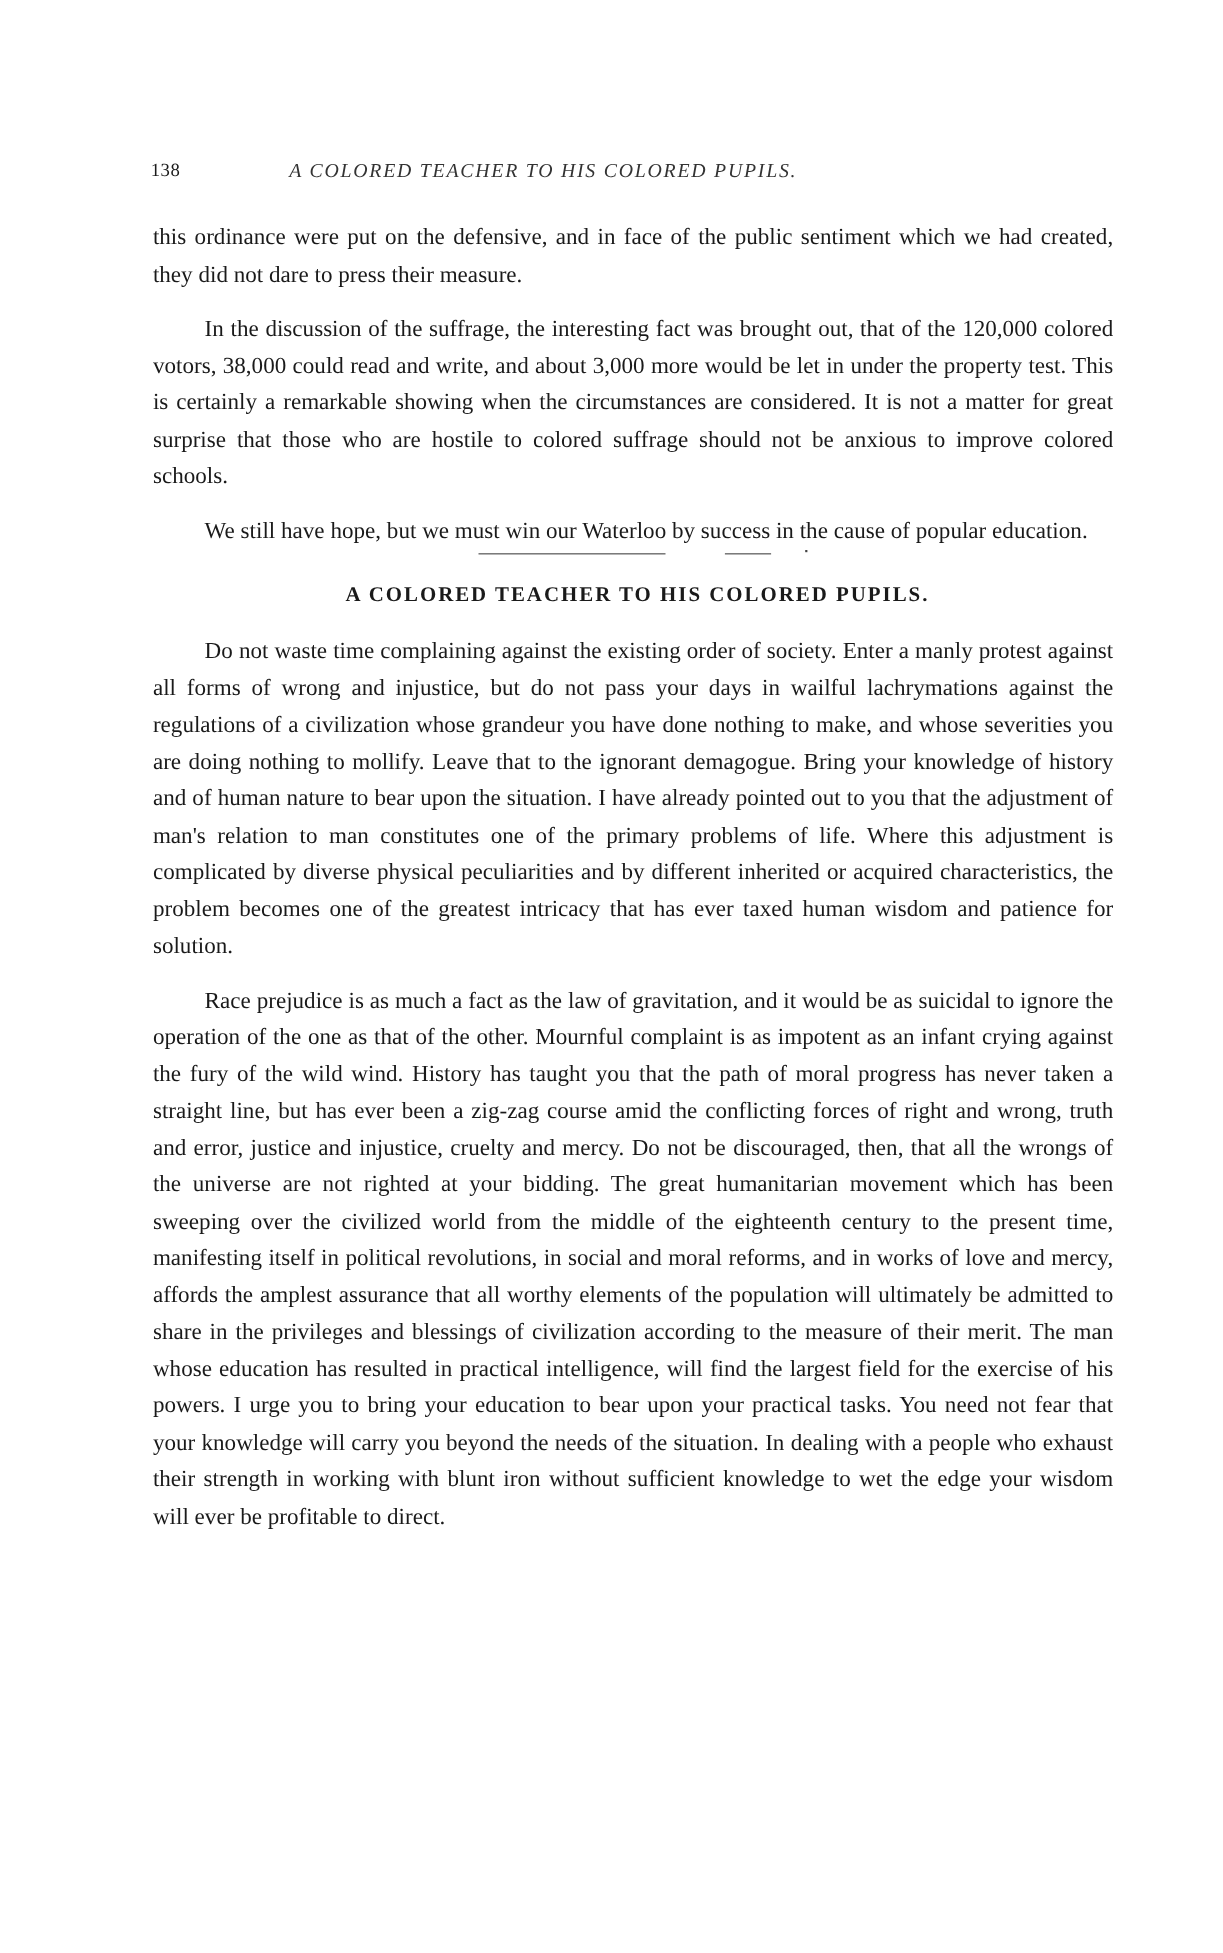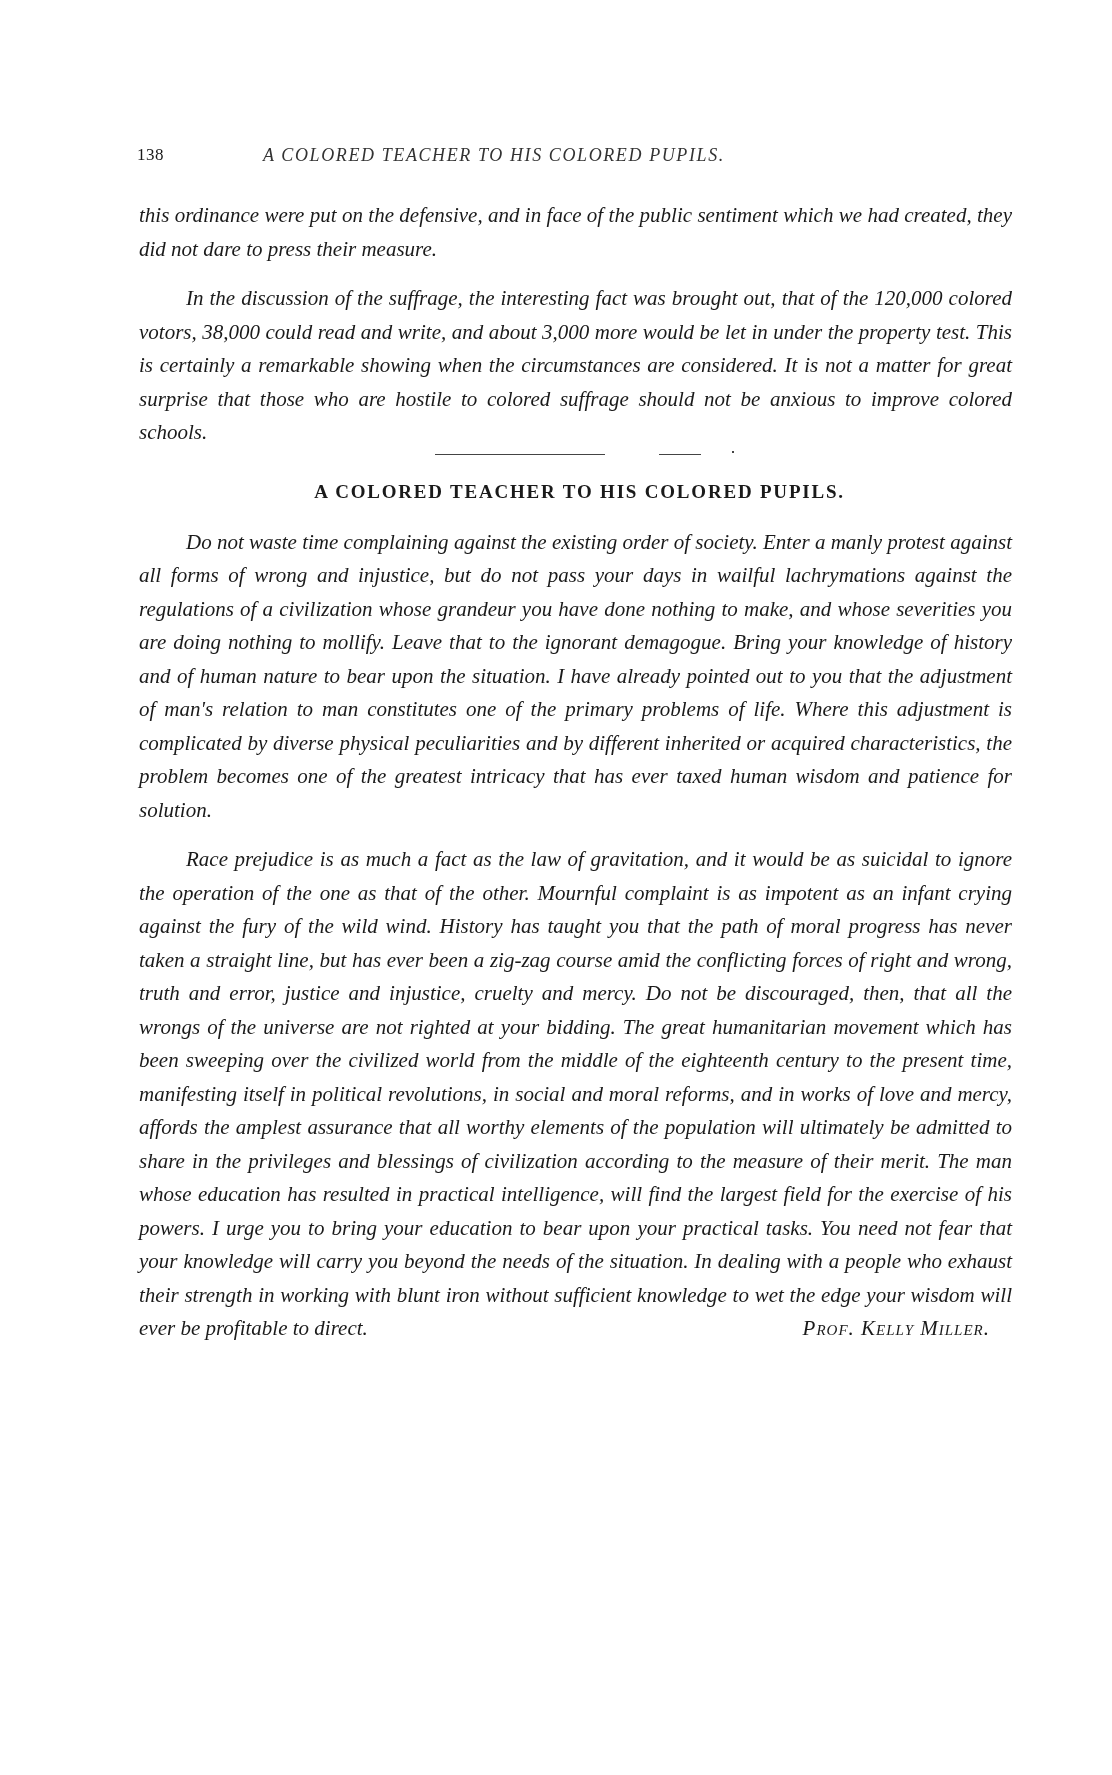--- a/index.html
+++ b/index.html
@@ -51,21 +51,20 @@
       left: 135px;
       top: 199px;
       width: 873px;
       font-size: 21px;
       line-height: 33.5px;
     }
     .para {
       margin: 0;
       text-align: justify;
       text-indent: 0;
-      font-style: italic;
     }
     .para.indent {
       text-indent: 47px;
       margin-top: 16px;
     }
     .para.cont {
       text-indent: 0;
     }
     .divider {
       position: relative;
@@ -116,29 +115,29 @@
 
   <div class="running-head">
     <span class="page-number">138</span>
     <span class="running-title">A COLORED TEACHER TO HIS COLORED PUPILS.</span>
   </div>
 
   <div class="body-text">
 
     <p class="para cont">this ordinance were put on the defensive, and in face of the public sentiment which we had created, they did not dare to press their measure.</p>
     <p class="para indent">In the discussion of the suffrage, the interesting fact was brought out, that of the 120,000 colored votors, 38,000 could read and write, and about 3,000 more would be let in under the property test. This is certainly a remarkable showing when the circumstances are considered. It is not a matter for great surprise that those who are hostile to colored suffrage should not be anxious to improve colored schools.</p>
+    <p class="para indent">We still have hope, but we must win our Waterloo by success in the cause of popular education.</p>
 
     <div class="divider">
       <span class="rule-a"></span>
       <span class="rule-b"></span>
       <span class="rule-dot"></span>
     </div>
 
     <h2 class="section-heading">A COLORED TEACHER TO HIS COLORED PUPILS.</h2>
 
     <p class="para indent">Do not waste time complaining against the existing order of society. Enter a manly protest against all forms of wrong and injustice, but do not pass your days in wailful lachrymations against the regulations of a civilization whose grandeur you have done nothing to make, and whose severities you are doing nothing to mollify. Leave that to the ignorant demagogue. Bring your knowledge of history and of human nature to bear upon the situation. I have already pointed out to you that the adjustment of man's relation to man constitutes one of the primary problems of life. Where this adjustment is complicated by diverse physical peculiarities and by different inherited or acquired characteristics, the problem becomes one of the greatest intricacy that has ever taxed human wisdom and patience for solution.</p>
     <p class="para indent">
       <span>Race prejudice is as much a fact as the law of gravitation, and it would be as suicidal to ignore the operation of the one as that of the other. Mournful complaint is as impotent as an infant crying against the fury of the wild wind. History has taught you that the path of moral progress has never taken a straight line, but has ever been a zig-zag course amid the conflicting forces of right and wrong, truth and error, justice and injustice, cruelty and mercy. Do not be discouraged, then, that all the wrongs of the universe are not righted at your bidding. The great humanitarian movement which has been sweeping over the civilized world from the middle of the eighteenth century to the present time, manifesting itself in political revolutions, in social and moral reforms, and in works of love and mercy, affords the amplest assurance that all worthy elements of the population will ultimately be admitted to share in the privileges and blessings of civilization according to the measure of their merit. The man whose education has resulted in practical intelligence, will find the largest field for the exercise of his powers. I urge you to bring your education to bear upon your practical tasks. You need not fear that your knowledge will carry you beyond the needs of the situation. In dealing with a people who exhaust their strength in working with blunt iron without sufficient knowledge to wet the edge your wisdom will ever be profitable to direct.</span>
-      <span class="signature">Prof. Kelly Miller.</span>
     </p>
 
   </div>
 </div>
 
 </body></html>

